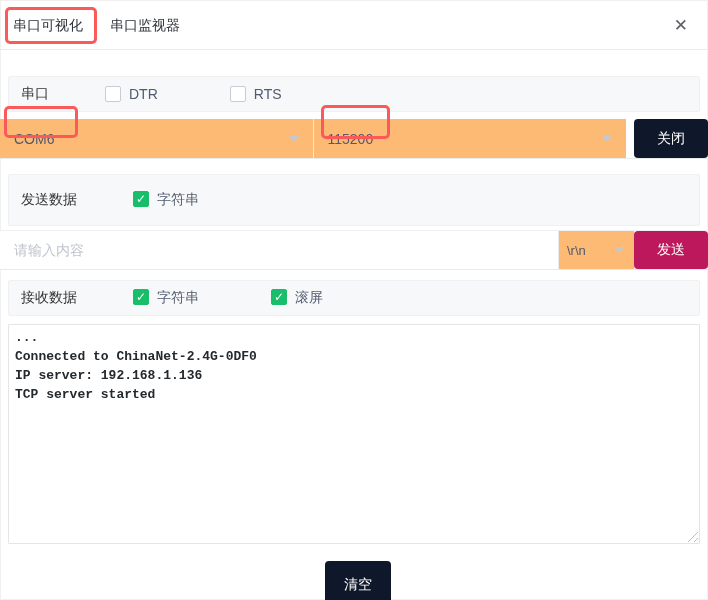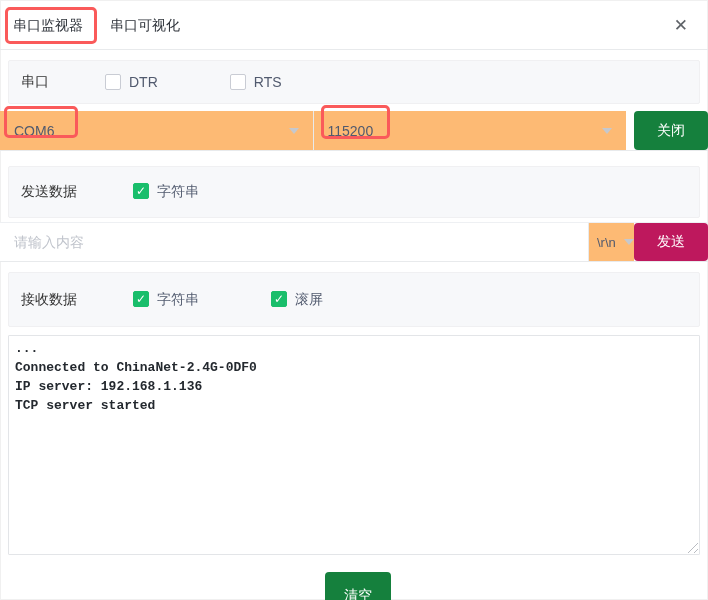--- a/index.html
+++ b/index.html
@@ -12,23 +12,23 @@
             display:flex; align-items:center; padding-left:13px; }
   .tab { font-size:14px; color:#2c3138; margin-right:27px; cursor:pointer; line-height:50px; }
   .close-btn { position:absolute; right:16px; top:0; height:50px; display:flex; align-items:center;
                font-size:17px; color:#5f6368; cursor:pointer; padding:0 4px; }
 
   .content { padding:0 8px; }
 
   
   .panel { background:#f7f8fa; border:1px solid #f0f0f2; border-radius:2px;
            display:flex; align-items:center; padding-left:12px; }
-  .panel-serial   { height:44px; margin-top:10px; }
+  .panel-serial   { height:36px; margin-top:26px; }
   .panel-send     { height:52px; margin-top:15px; }
-  .panel-receive  { height:55px; margin-top:10px; }
+  .panel-receive  { height:36px; margin-top:10px; }
   .panel-label { font-size:14px; color:#333; margin-right:20px; }
 
   
   .cb { display:flex; cursor:pointer; margin-right:36px;padding-left:36px; }
   .cb .box { width:16px; height:16px; border:1px solid #c9ccd4; border-radius:2px; background:#fff;
              display:inline-flex; align-items:center; justify-content:center; }
   .cb .box.checked { background:#19be6b; border-color:#19be6b; }
   .cb .box.checked::after { content:"✓"; color:#fff; font-size:12px; font-weight:bold; line-height:1; }
   .cb .cb-label { font-size:14px; color:#515a6e; margin-left:8px; }
 
@@ -37,32 +37,32 @@
               margin-left:-8px; margin-right:-8px; border-bottom:1px solid #e8eaec; }
   .select { display:flex; align-items:center; justify-content:space-between;
             cursor:pointer; background:#fdba74; }
   .select .sel-value { font-size:14px; color:#515a6e; }
   .caret { width:0; height:0; border-left:5px solid transparent; border-right:5px solid transparent;
            border-top:6px solid #c5c8ce; margin-left:8px; }
   .sel-port, .sel-baud { flex:1; padding:0 14px; }
   .sel-port { border-right:1px solid #e8eaec; }
   .btn { border:none; color:#fff; font-size:14px; cursor:pointer; text-align:center;
          font-family:inherit; display:flex; align-items:center; justify-content:center; }
-  .btn-orange { background:#15803d;margin-left:8px; }
+  .btn-orange { background:#0f172a;margin-left:8px; }
   .btn-blue   { background:#be185d; }
   .btn-port-close { width:74px; border-radius:4px; }
 
   
   .send-row { display:flex; align-items:stretch; height:40px; margin-top:4px;
               margin-left:-8px; margin-right:-8px;
               border-top:1px solid #eef0f3; border-bottom:1px solid #e8eaec; }
   .send-input { flex:1; border:none; outline:none; padding:0 14px; font-size:14px;
                 font-family:inherit; color:#515a6e; }
   .send-input::placeholder { color:#c0c4cc; }
-  .sel-rn { width:46px; border-left:1px solid #e8eaec; padding:0 10px 0 8px; }
+  .sel-rn { width:76px; border-left:1px solid #e8eaec; padding:0 10px 0 8px; }
   .sel-rn .sel-value { font-size:13px; }
   .btn-send { width:74px; border-radius:4px 4px 4px 4px; }
 
   
   .console { position:relative; margin-top:8px; height:220px; border:1px solid #e3e5e8;
              border-radius:1px; background:#fff; padding:3px 6px; overflow:auto;
              font-family:"Liberation Mono","DejaVu Sans Mono",monospace;
              font-size:13px; font-weight:bold; line-height:19px; color:#24292f; }
   .resize-handle { position:absolute; right:1px; bottom:1px; width:13px; height:13px;
                    clip-path:polygon(100% 0, 100% 100%, 0 100%);
@@ -75,22 +75,22 @@
   
   .annot { position:absolute; border:3px solid #fa5a5a; border-radius:5px; pointer-events:none; z-index:10; }
   .annot-tab  { left:5px;   top:7px;   width:92px; height:37px; }
   .annot-port { left:4px;   top:106px; width:74px; height:32px; }
   .annot-baud { left:321px; top:105px; width:69px; height:34px; }
 </style>
 </head>
 <body>
 
 <div class="header">
+  <div class="tab">串口可视化</div>
   <div class="tab">串口监视器</div>
-  <div class="tab">串口可视化</div>
   <div class="close-btn">✕</div>
 </div>
 
 <div class="content">
 
   <div class="panel panel-serial">
     <span class="panel-label">串口</span>
     <label class="cb">
       <span class="box"></span>
       <span class="cb-label">DTR</span>

